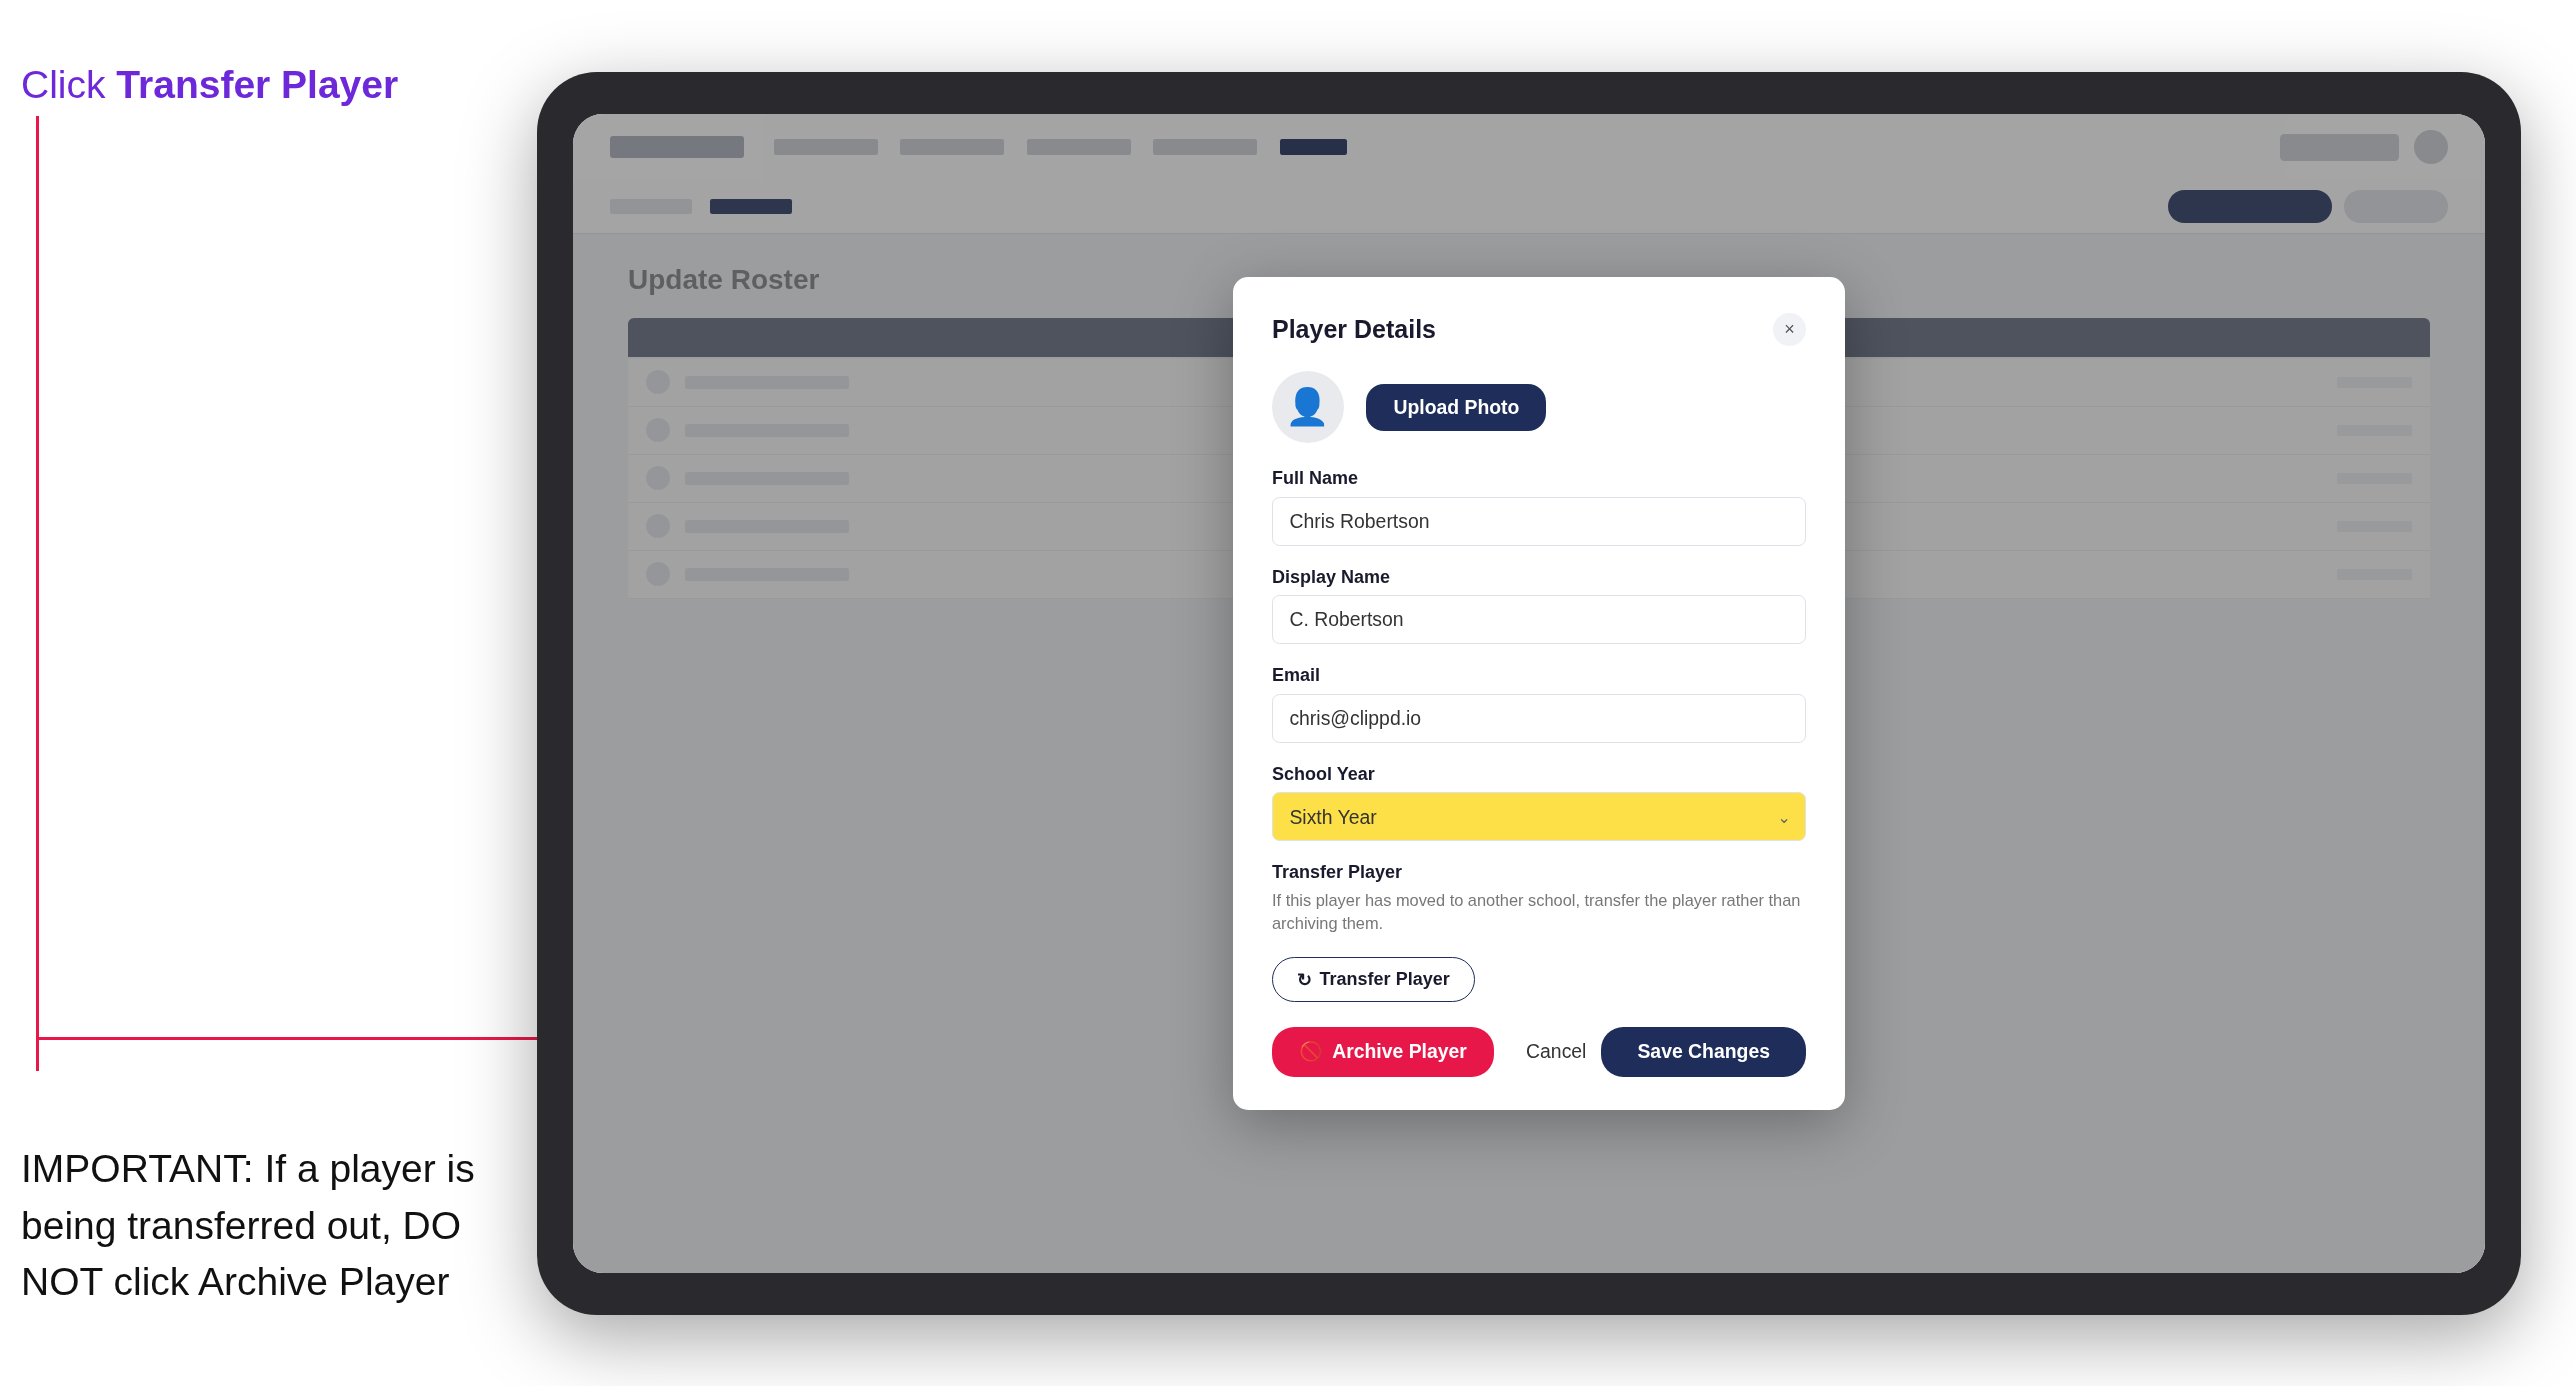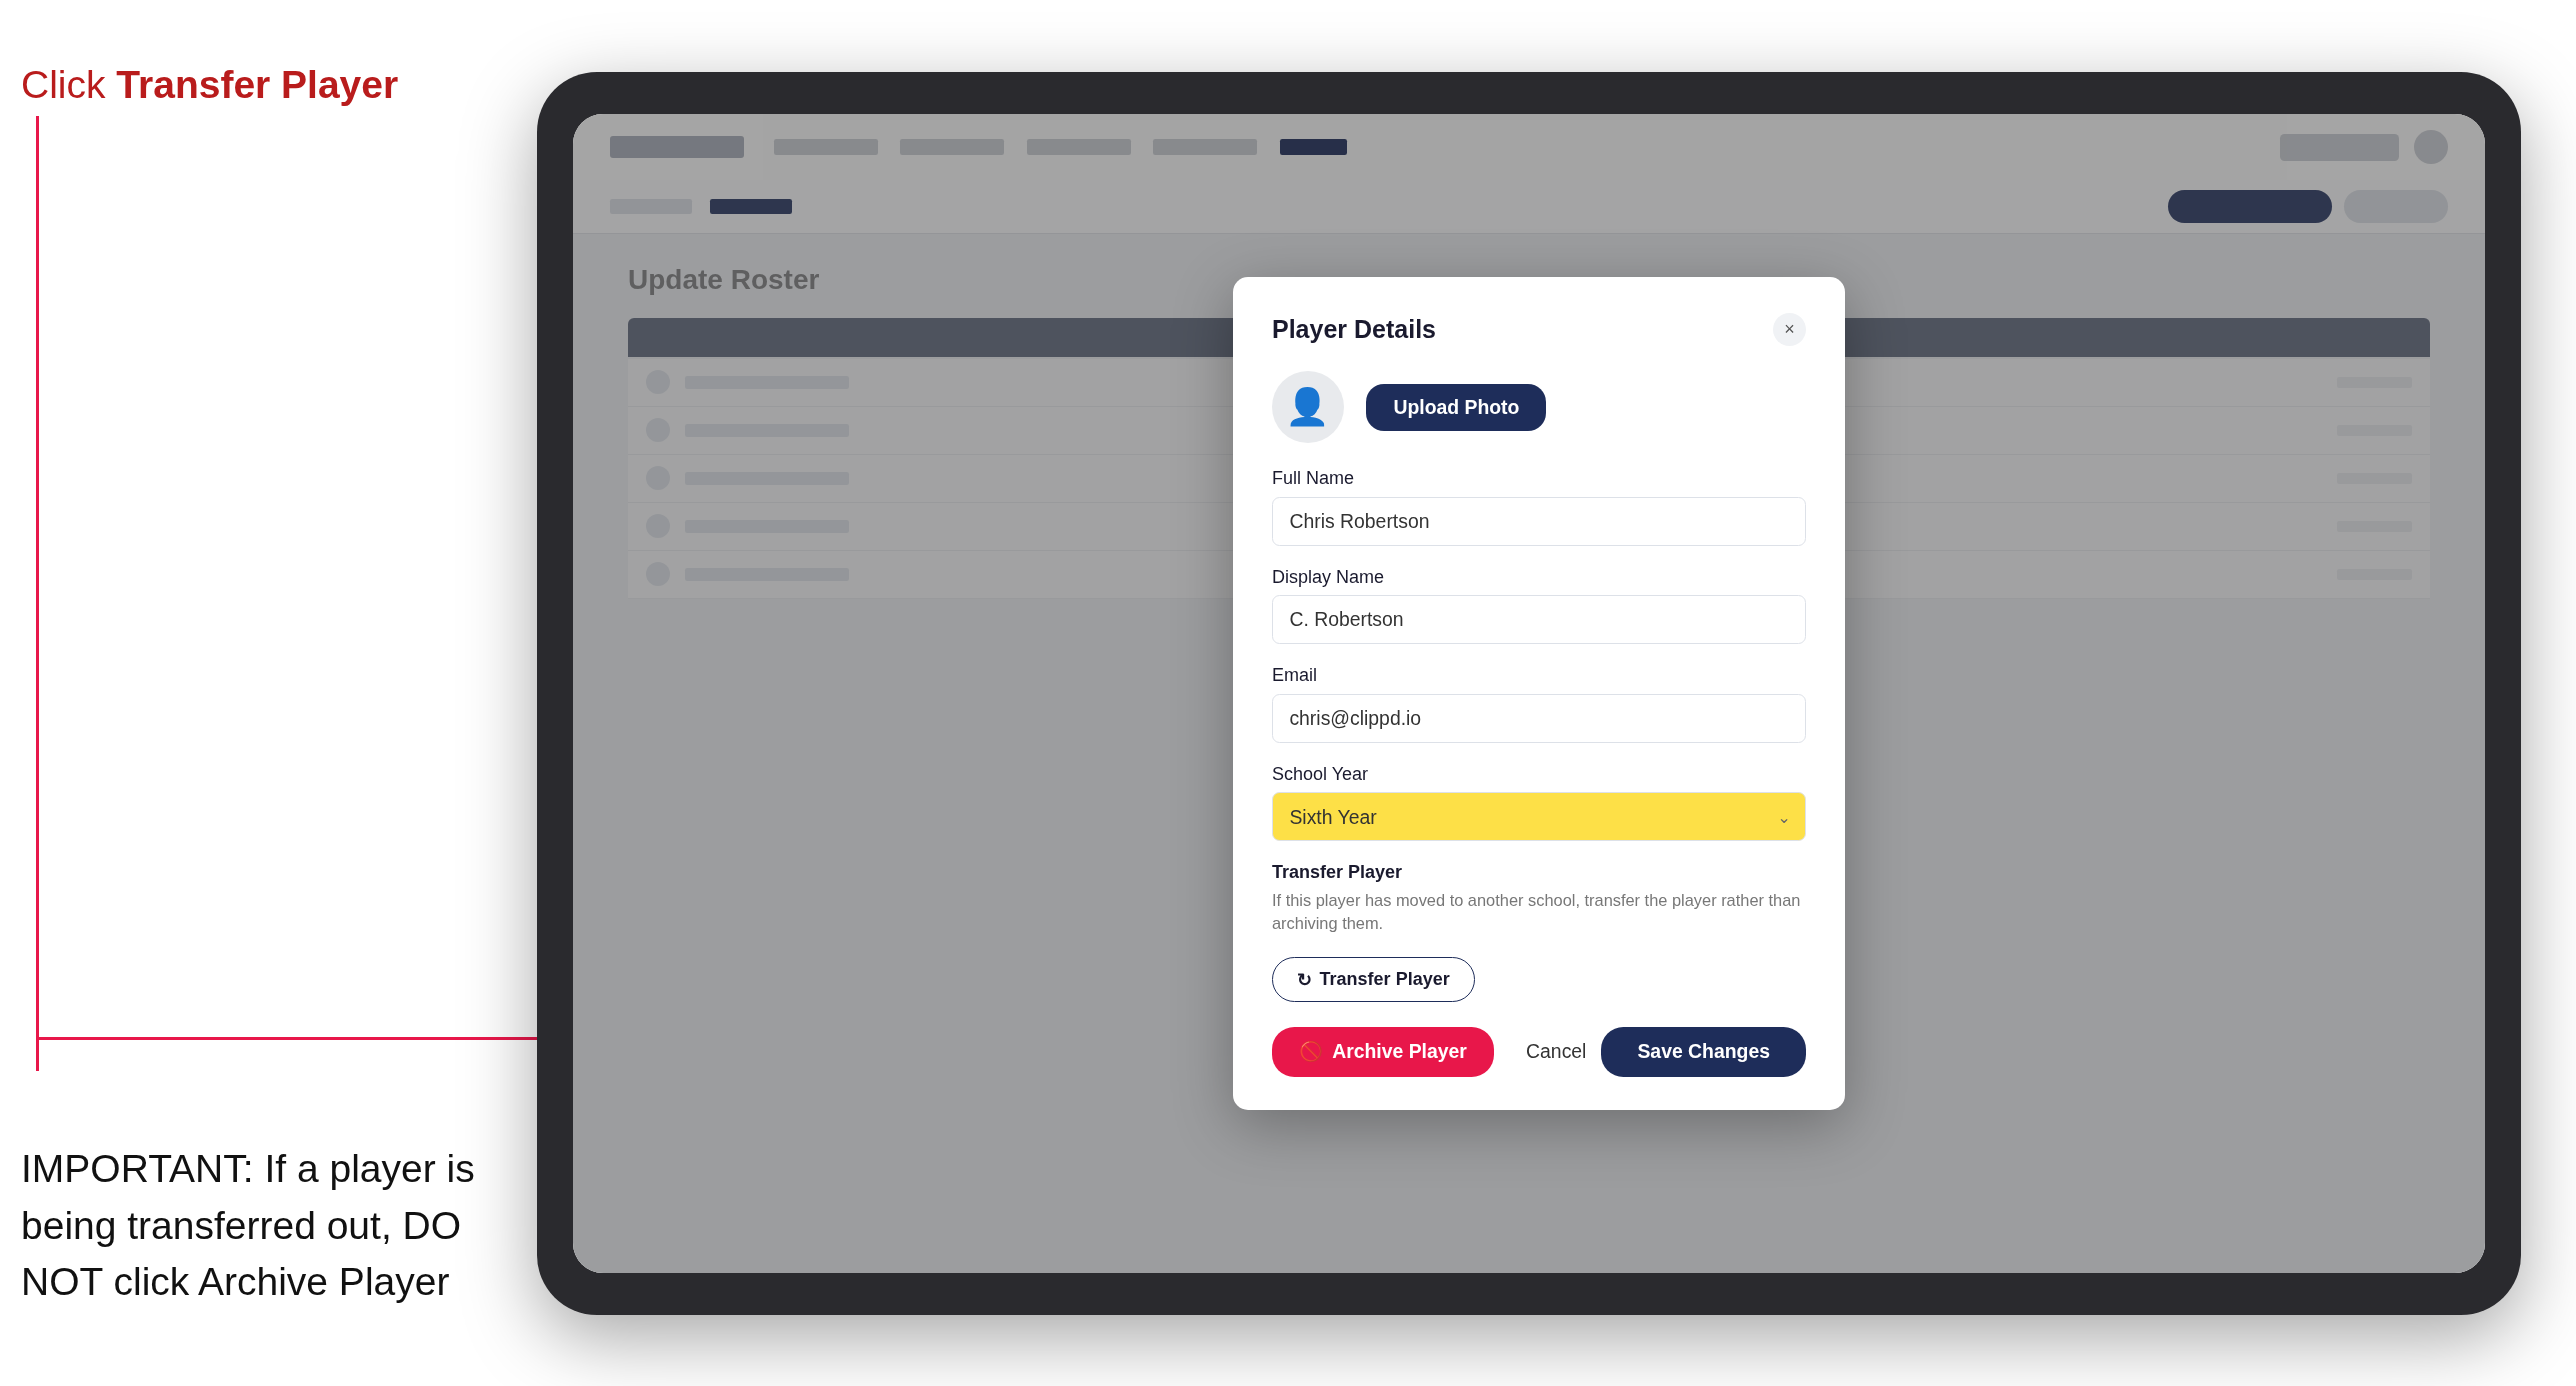--- a/index.html
+++ b/index.html
@@ -11,21 +11,21 @@
       position: relative;
       overflow: hidden;
     }
 
     
     .instruction-top {
       position: absolute;
       top: 60px;
       left: 21px;
       font-size: 39px;
-      color: #b91c1c;
+      color: #6d28d9;
       font-weight: 400;
       line-height: 1.3;
     }
     .instruction-top strong { font-weight: 700; }
 
     
     .arrow-line {
       position: absolute;
       top: 116px;
       left: 36px;
@@ -314,21 +314,21 @@
       font-weight: 600;
       cursor: pointer;
     }
 
     
     .form-group {
       margin-bottom: 21px;
     }
     .form-label {
       font-size: 18px;
-      font-weight: 400;
+      font-weight: 700;
       color: #1a1a2e;
       margin-bottom: 7.5px;
       display: block;
     }
     .form-input {
       width: 100%;
       height: 49px;
       border: 1.1px solid #dde1e8;
       border-radius: 7.5px;
       padding: 0 16.4px;

